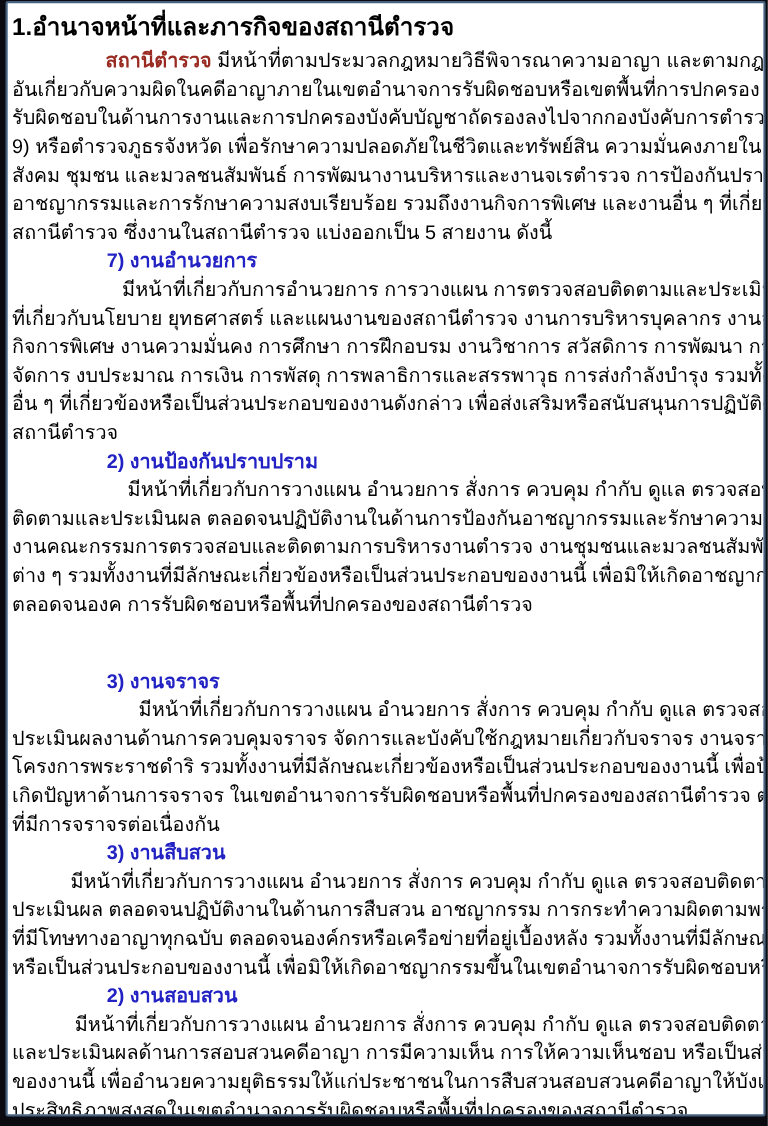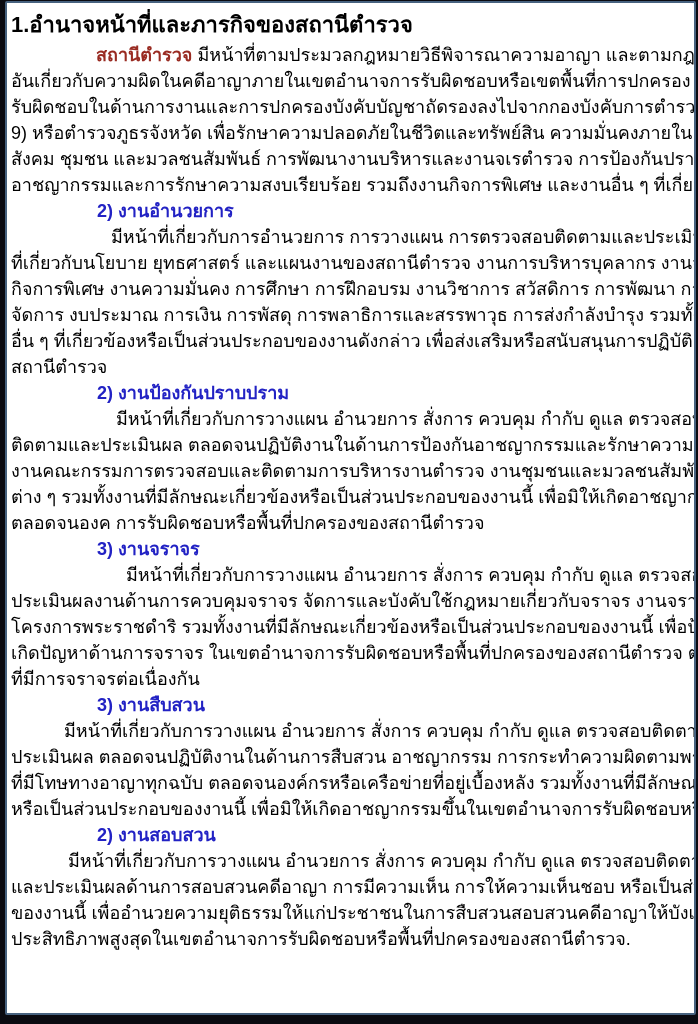--- a/index.html
+++ b/index.html
@@ -45,34 +45,35 @@
 <div class="canvas">
   <div class="page">
     <div class="title">1.อำนาจหน้าที่และภารกิจของสถานีตำรวจ</div>
     <div id="content">
         <div class="ln" style="padding-left: 85px;"><span class="lead">สถานีตำรวจ</span> มีหน้าที่ตามประมวลกฎหมายวิธีพิจารณาความอาญา และตามกฎหมายอื่น</div>
         <div class="ln">อันเกี่ยวกับความผิดในคดีอาญาภายในเขตอำนาจการรับผิดชอบหรือเขตพื้นที่การปกครอง รวมถึงการ</div>
         <div class="ln">รับผิดชอบในด้านการงานและการปกครองบังคับบัญชาถัดรองลงไปจากกองบังคับการตำรวจนครบาล(1-</div>
         <div class="ln">9) หรือตำรวจภูธรจังหวัด เพื่อรักษาความปลอดภัยในชีวิตและทรัพย์สิน ความมั่นคงภายใน บริการทาง</div>
         <div class="ln">สังคม ชุมชน และมวลชนสัมพันธ์ การพัฒนางานบริหารและงานจเรตำรวจ การป้องกันปราบปราม</div>
         <div class="ln">อาชญากรรมและการรักษาความสงบเรียบร้อย รวมถึงงานกิจการพิเศษ และงานอื่น ๆ ที่เกี่ยวข้องกับ</div>
-        <div class="ln heading" style="padding-left: 86px;">2) งานอำนวยการ</div>
+        <div class="ln">สถานีตำรวจ ซึ่งงานในสถานีตำรวจ แบ่งออกเป็น 5 สายงาน ดังนี้</div>
+        <div class="ln heading" style="padding-left: 86px;">7) งานอำนวยการ</div>
         <div class="ln" style="padding-left: 100px;">มีหน้าที่เกี่ยวกับการอำนวยการ การวางแผน การตรวจสอบติดตามและประเมินผลงาน</div>
         <div class="ln">ที่เกี่ยวกับนโยบาย ยุทธศาสตร์ และแผนงานของสถานีตำรวจ งานการบริหารบุคลากร งานจเรตำรวจงาน</div>
         <div class="ln">กิจการพิเศษ งานความมั่นคง การศึกษา การฝึกอบรม งานวิชาการ สวัสดิการ การพัฒนา การบริหาร</div>
         <div class="ln">จัดการ งบประมาณ การเงิน การพัสดุ การพลาธิการและสรรพาวุธ การส่งกำลังบำรุง รวมทั้งลักษณะงาน</div>
         <div class="ln">อื่น ๆ ที่เกี่ยวข้องหรือเป็นส่วนประกอบของงานดังกล่าว เพื่อส่งเสริมหรือสนับสนุนการปฏิบัติงานของ</div>
         <div class="ln">สถานีตำรวจ</div>
         <div class="ln heading" style="padding-left: 86px;">2) งานป้องกันปราบปราม</div>
         <div class="ln" style="padding-left: 105px;">มีหน้าที่เกี่ยวกับการวางแผน อำนวยการ สั่งการ ควบคุม กำกับ ดูแล ตรวจสอบ</div>
         <div class="ln">ติดตามและประเมินผล ตลอดจนปฏิบัติงานในด้านการป้องกันอาชญากรรมและรักษาความสงบเรียบร้อย</div>
         <div class="ln">งานคณะกรรมการตรวจสอบและติดตามการบริหารงานตำรวจ งานชุมชนและมวลชนสัมพันธ์ในรูปแบบ</div>
         <div class="ln">ต่าง ๆ รวมทั้งงานที่มีลักษณะเกี่ยวข้องหรือเป็นส่วนประกอบของงานนี้ เพื่อมิให้เกิดอาชญากรรมขึ้นใน</div>
         <div class="ln">ตลอดจนองค การรับผิดชอบหรือพื้นที่ปกครองของสถานีตำรวจ</div>
-        <div class="ln heading" style="padding-left: 86px;">3) งานจราจร</div>
+        <div class="ln heading" style="padding-left: 86px; margin-top: 44px;">3) งานจราจร</div>
         <div class="ln" style="padding-left: 115px;">มีหน้าที่เกี่ยวกับการวางแผน อำนวยการ สั่งการ ควบคุม กำกับ ดูแล ตรวจสอบและ</div>
         <div class="ln">ประเมินผลงานด้านการควบคุมจราจร จัดการและบังคับใช้กฎหมายเกี่ยวกับจราจร งานจราจรตาม</div>
         <div class="ln">โครงการพระราชดำริ รวมทั้งงานที่มีลักษณะเกี่ยวข้องหรือเป็นส่วนประกอบของงานนี้ เพื่อป้องกันไม่ให้</div>
         <div class="ln">เกิดปัญหาด้านการจราจร ในเขตอำนาจการรับผิดชอบหรือพื้นที่ปกครองของสถานีตำรวจ ตลอดจนพื้นที่</div>
         <div class="ln">ที่มีการจราจรต่อเนื่องกัน</div>
         <div class="ln heading" style="padding-left: 86px;">3) งานสืบสวน</div>
         <div class="ln" style="padding-left: 53px;">มีหน้าที่เกี่ยวกับการวางแผน อำนวยการ สั่งการ ควบคุม กำกับ ดูแล ตรวจสอบติดตามและ</div>
         <div class="ln">ประเมินผล ตลอดจนปฏิบัติงานในด้านการสืบสวน อาชญากรรม การกระทำความผิดตามพระราชบัญญัติ</div>
         <div class="ln">ที่มีโทษทางอาญาทุกฉบับ ตลอดจนองค์กรหรือเครือข่ายที่อยู่เบื้องหลัง รวมทั้งงานที่มีลักษณะเกี่ยวข้อง</div>
         <div class="ln">หรือเป็นส่วนประกอบของงานนี้ เพื่อมิให้เกิดอาชญากรรมขึ้นในเขตอำนาจการรับผิดชอบหรือพื้นที่</div>

